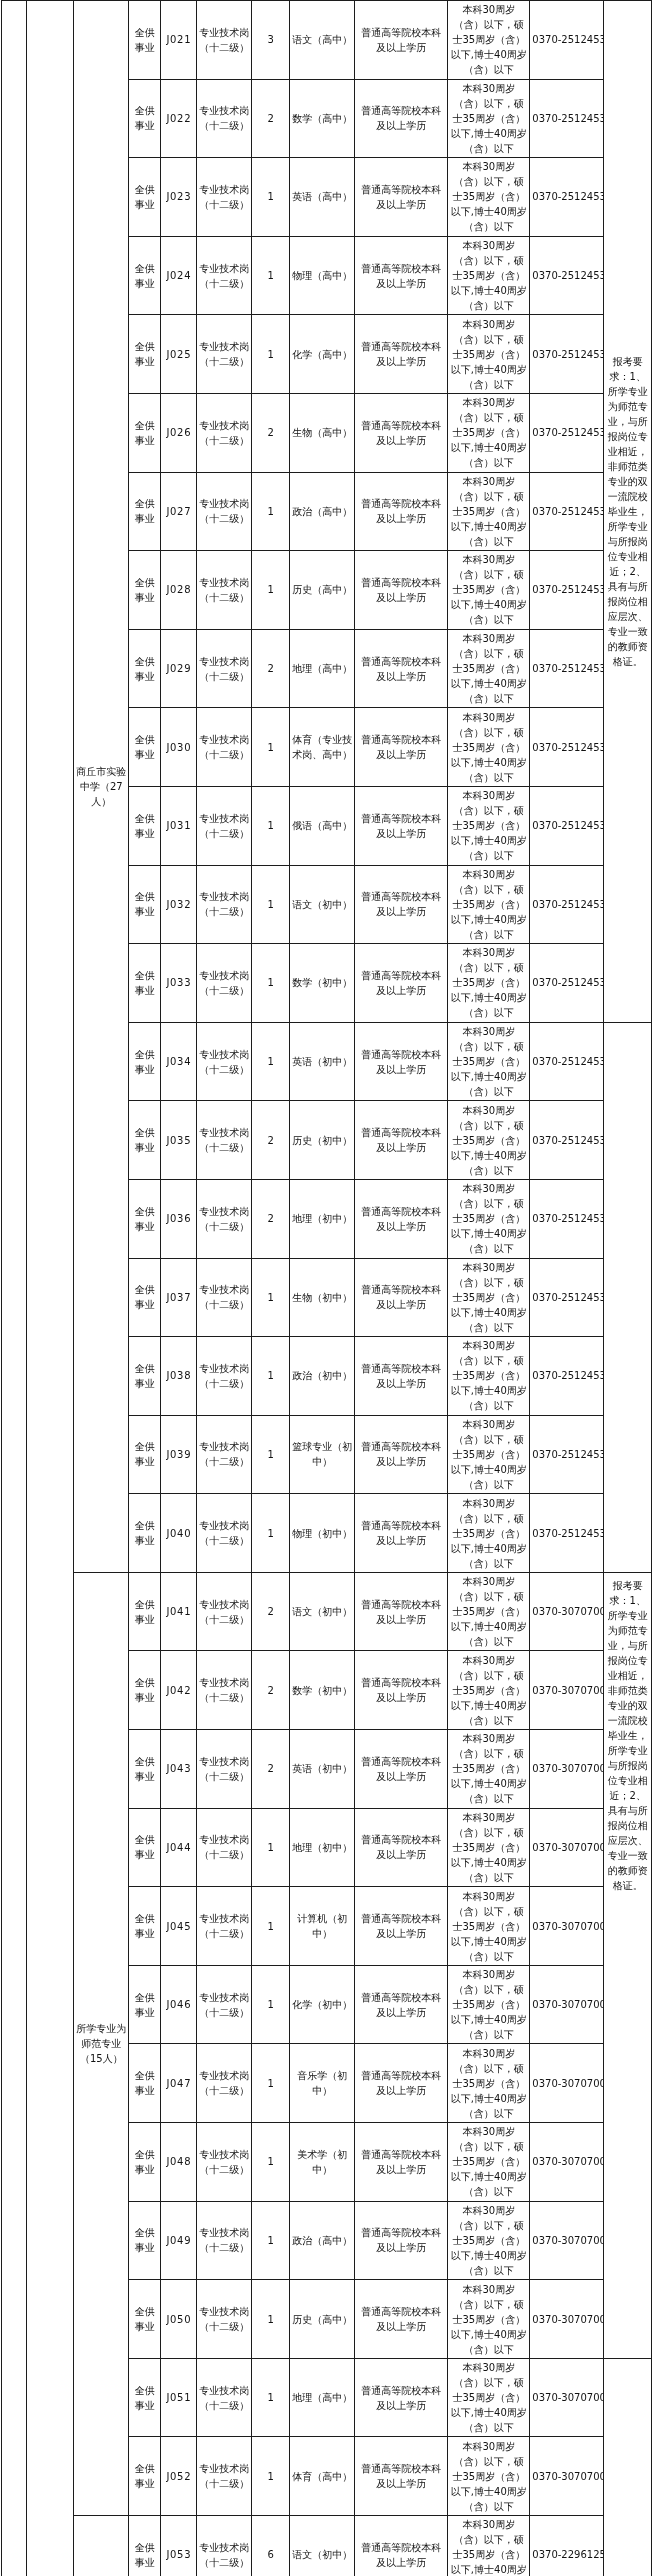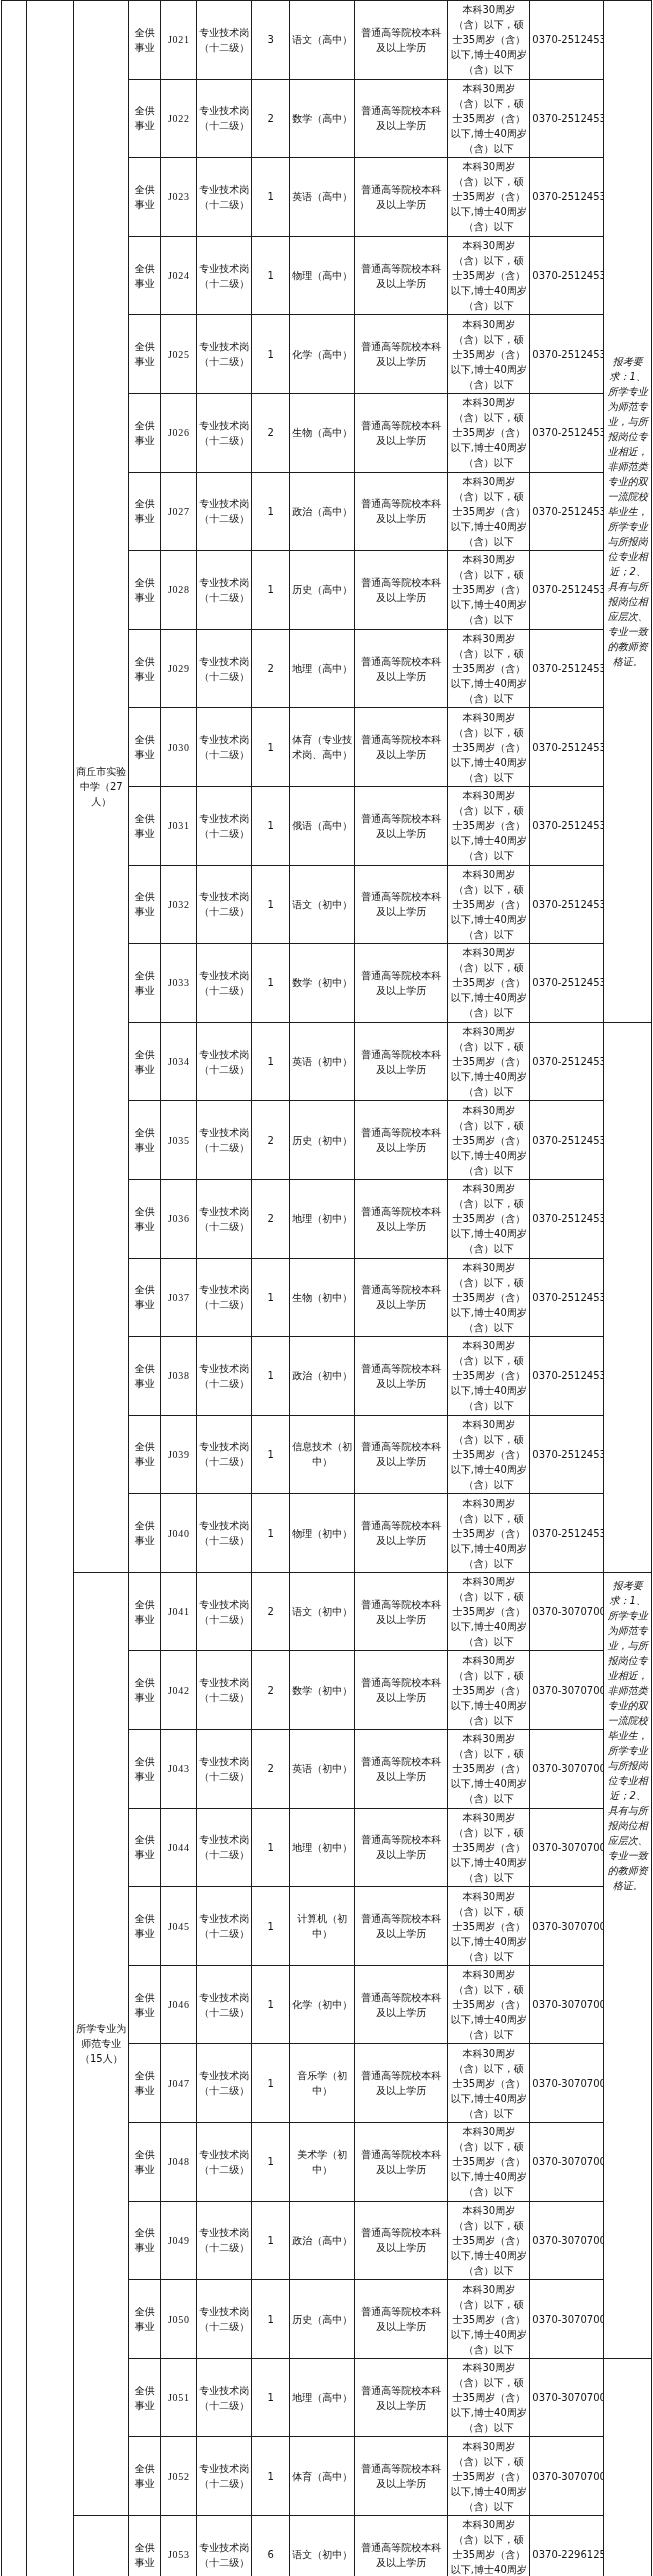--- a/index.html
+++ b/index.html
@@ -29,25 +29,25 @@
     text-align: center;
     vertical-align: middle;
     font-size: 10px;
     line-height: 1.5;
     color: #121212;
     padding: 1.3px 2px;
     word-break: break-all;
     overflow: hidden;
   }
   table.job-table tr { height: 78px; }
-  td.code-cell { font-size: 10px; letter-spacing: 0.7px; font-family: Liberation Serif, serif; }
+  td.code-cell { font-size: 10px; letter-spacing: 0.7px; }
   td.count-cell { font-size: 10px; }
   td.age-cell { font-size: 9.2px; padding: 1.3px 2.6px; margin-left: 14px; }
   td.phone-cell { font-size: 10px; white-space: nowrap; }
-  td.notes-cell { font-size: 10px; padding: 1.3px 2.6px; font-style: italic; }
+  td.notes-cell { font-size: 10px; padding: 1.3px 2.6px; }
   td.notes-cell.top-align { vertical-align: top; padding-top: 5.3px; }
   td.school-cell { font-size: 10px; }
 </style>
 </head>
 <body>
 
 <div class="page">
   <table class="job-table">
     <colgroup>
       <col style="width:25px">
@@ -247,21 +247,21 @@
           <td class="subject-cell">政治（初中）</td>
           <td class="education-cell">普通高等院校本科及以上学历</td>
           <td class="age-cell">本科30周岁（含）以下，硕士35周岁（含）以下,博士40周岁（含）以下</td>
           <td class="phone-cell">0370-2512453</td>
         </tr>
         <tr>
           <td class="funding-cell">全供事业</td>
           <td class="code-cell">J039</td>
           <td class="position-cell">专业技术岗（十二级）</td>
           <td class="count-cell">1</td>
-          <td class="subject-cell">信息技术（初中）</td>
+          <td class="subject-cell">篮球专业（初中）</td>
           <td class="education-cell">普通高等院校本科及以上学历</td>
           <td class="age-cell">本科30周岁（含）以下，硕士35周岁（含）以下,博士40周岁（含）以下</td>
           <td class="phone-cell">0370-2512453</td>
         </tr>
         <tr>
           <td class="funding-cell">全供事业</td>
           <td class="code-cell">J040</td>
           <td class="position-cell">专业技术岗（十二级）</td>
           <td class="count-cell">1</td>
           <td class="subject-cell">物理（初中）</td>

